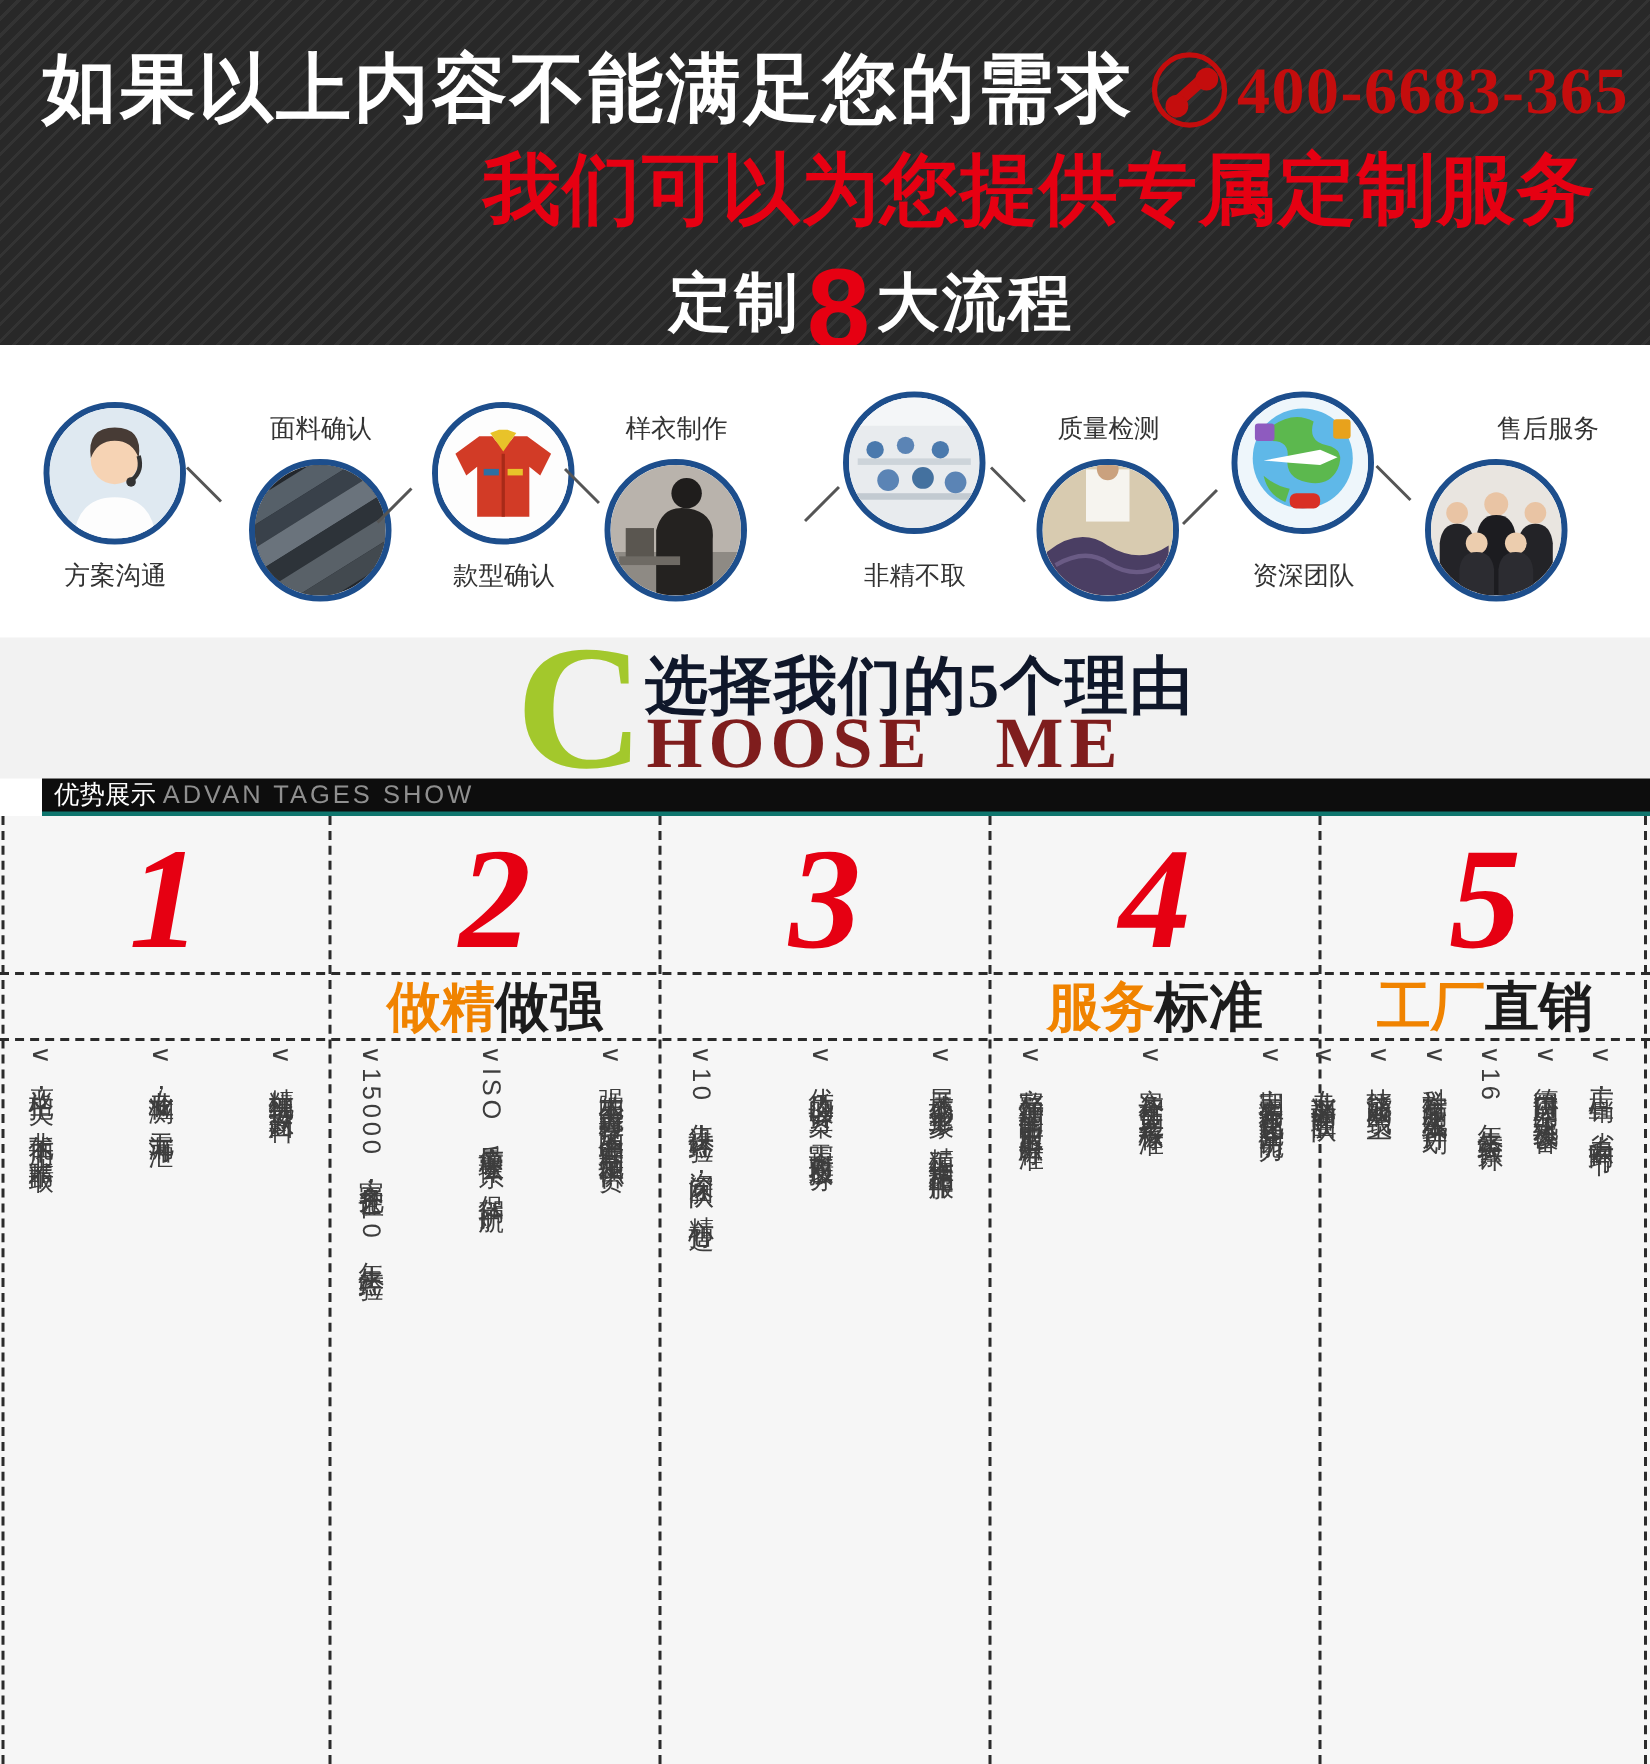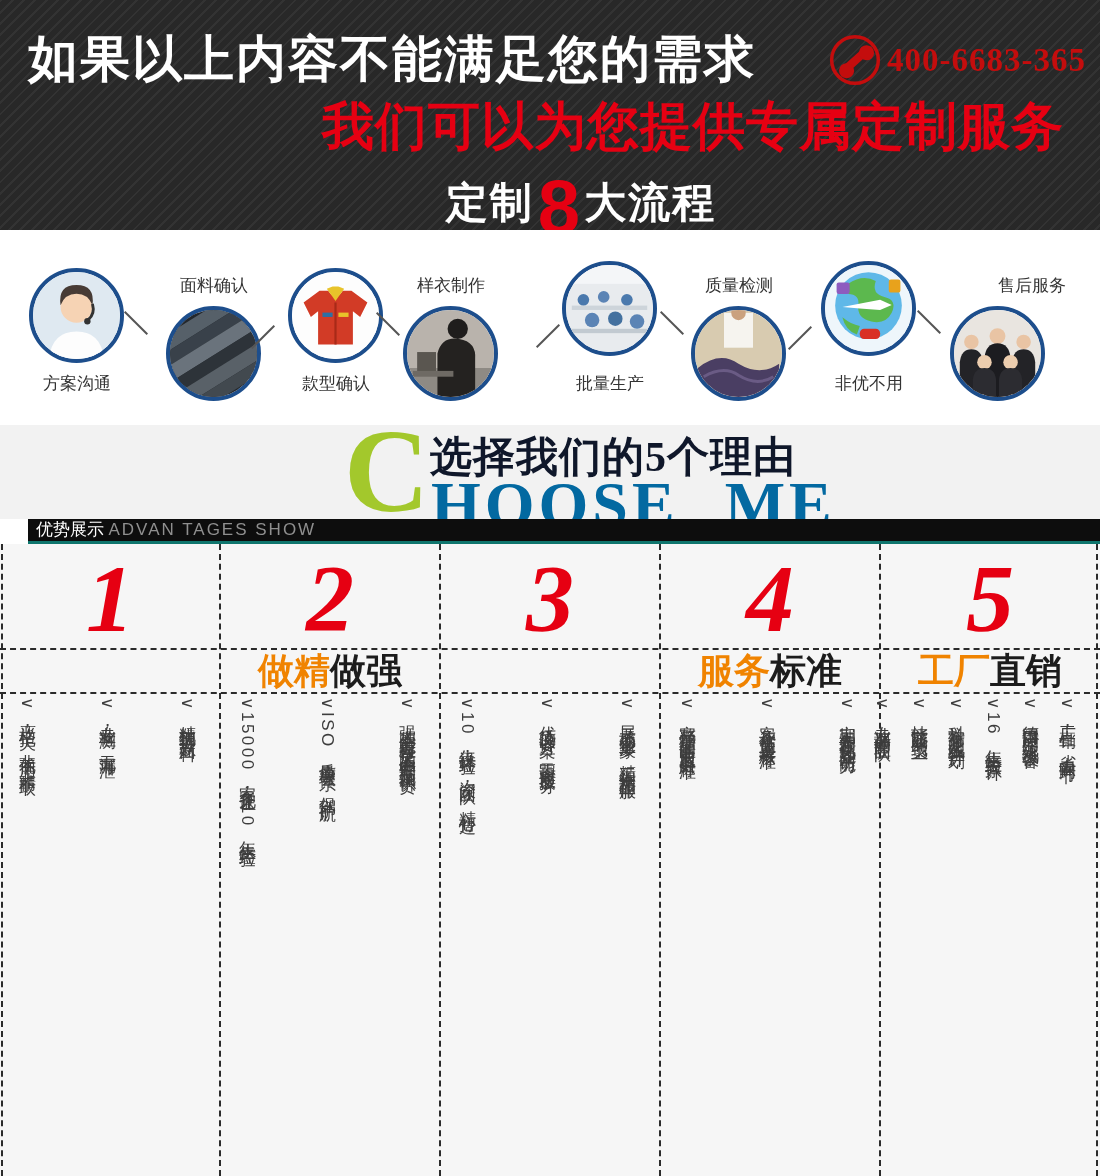--- a/index.html
+++ b/index.html
@@ -8,21 +8,21 @@
   .page { position:relative; width:1100px; height:1176px; overflow:hidden; }
 
   
   .banner { position:relative; width:1100px; height:230px;
     background:repeating-linear-gradient(135deg,#333 0 2px,#282828 2px 8px); }
   .banner-line1 { position:absolute; left:28px; top:26px; font-size:50px; font-weight:bold;
     color:#ffffff; letter-spacing:2px; white-space:nowrap; }
   .banner-phone { position:absolute; right:14px; top:32px; display:flex; align-items:center; }
   .banner-phone svg { display:block; margin-right:4px; }
   .phone-number { font-family:"Liberation Serif","DejaVu Serif",serif; font-weight:bold;
-    font-size:33px; color:#c40d0d; letter-spacing:1px; white-space:nowrap; }
+    font-size:44px; color:#c40d0d; letter-spacing:1px; white-space:nowrap; }
   .banner-line2 { position:absolute; right:36px; top:92px; font-size:52px; font-weight:bold;
     color:#e60012; letter-spacing:1px; white-space:nowrap; }
   .process-title { position:absolute; left:0; top:163px; width:100%; text-align:center;
     color:#fff; font-weight:bold; white-space:nowrap;margin-left:31px; }
   .process-title .pt-side { font-size:42px; vertical-align:14px; letter-spacing:2px; }
   .process-title .pt-num { font-size:76px; color:#e60012; vertical-align:-2px; padding:0 4px;
     font-family:"Liberation Sans",sans-serif; }
 
   
   .process { position:relative; width:1100px; height:195px; background:#ffffff; }
@@ -42,21 +42,21 @@
   .k1{left:120px;top:92px} .k2{left:247px;top:106px} .k3{left:372px;top:93px} .k4{left:532px;top:105px}
   .k5{left:656px;top:92px} .k6{left:784px;top:107px} .k7{left:913px;top:91px}
 
   
   .choose { position:relative; width:1100px; height:94px; background:#f2f2f2; }
   .big-c { position:absolute; left:344px; top:-12px; font-family:"Liberation Serif","DejaVu Serif",serif;
     font-weight:bold; font-size:118px; line-height:1; color:#a3c82c; }
   .choose-cn { position:absolute; left:430px; top:4px; font-family:"Liberation Serif","DejaVu Serif",serif;
     font-weight:bold; font-size:42px; color:#0f172a; letter-spacing:1px; white-space:nowrap; }
   .choose-en { position:absolute; left:431px; top:43px; font-family:"Liberation Serif","DejaVu Serif",serif;
-    font-weight:bold; font-size:64px; color:#0369a1; letter-spacing:4px; word-spacing:26px; white-space:nowrap; }
+    font-weight:bold; font-size:48px; color:#7f1d1d; letter-spacing:4px; word-spacing:26px; white-space:nowrap; }
 
   
   .advbar { position:relative; width:1100px; height:25px; background:#0d0d0d;
     border-bottom:3px solid #0f766e; line-height:22px; padding-left:8px; white-space:nowrap;margin-left:28px; }
   .advbar-cn { color:#ffffff; font-size:17px; }
   .advbar-en { color:#8f8f8f; font-size:17px; letter-spacing:2px; }
 
   
   .adv { position:relative; width:1100px; height:632px; background:#f6f6f6; }
   .vline { position:absolute; top:0; bottom:0; width:0; border-left:2px dashed #2b2b2b; }
@@ -215,23 +215,23 @@
     <div class="conn down k3"></div>
     <div class="conn up k4"></div>
     <div class="conn down k5"></div>
     <div class="conn up k6"></div>
     <div class="conn down k7"></div>
 
     <div class="step-label lb l1">方案沟通</div>
     <div class="step-label lt l2">面料确认</div>
     <div class="step-label lb l3">款型确认</div>
     <div class="step-label lt l4">样衣制作</div>
-    <div class="step-label lb l5">批量生产</div>
+    <div class="step-label lb l5">非精不取</div>
     <div class="step-label lt l6">质量检测</div>
-    <div class="step-label lb l7">非优不用</div>
+    <div class="step-label lb l7">资深团队</div>
     <div class="step-label lt l8">售后服务</div>
   </section>
 
   <section class="choose">
     <span class="big-c">C</span>
     <div class="choose-cn">选择我们的5个理由</div>
     <div class="choose-en">HOOSE ME</div>
   </section>
 
   <div class="advbar">

